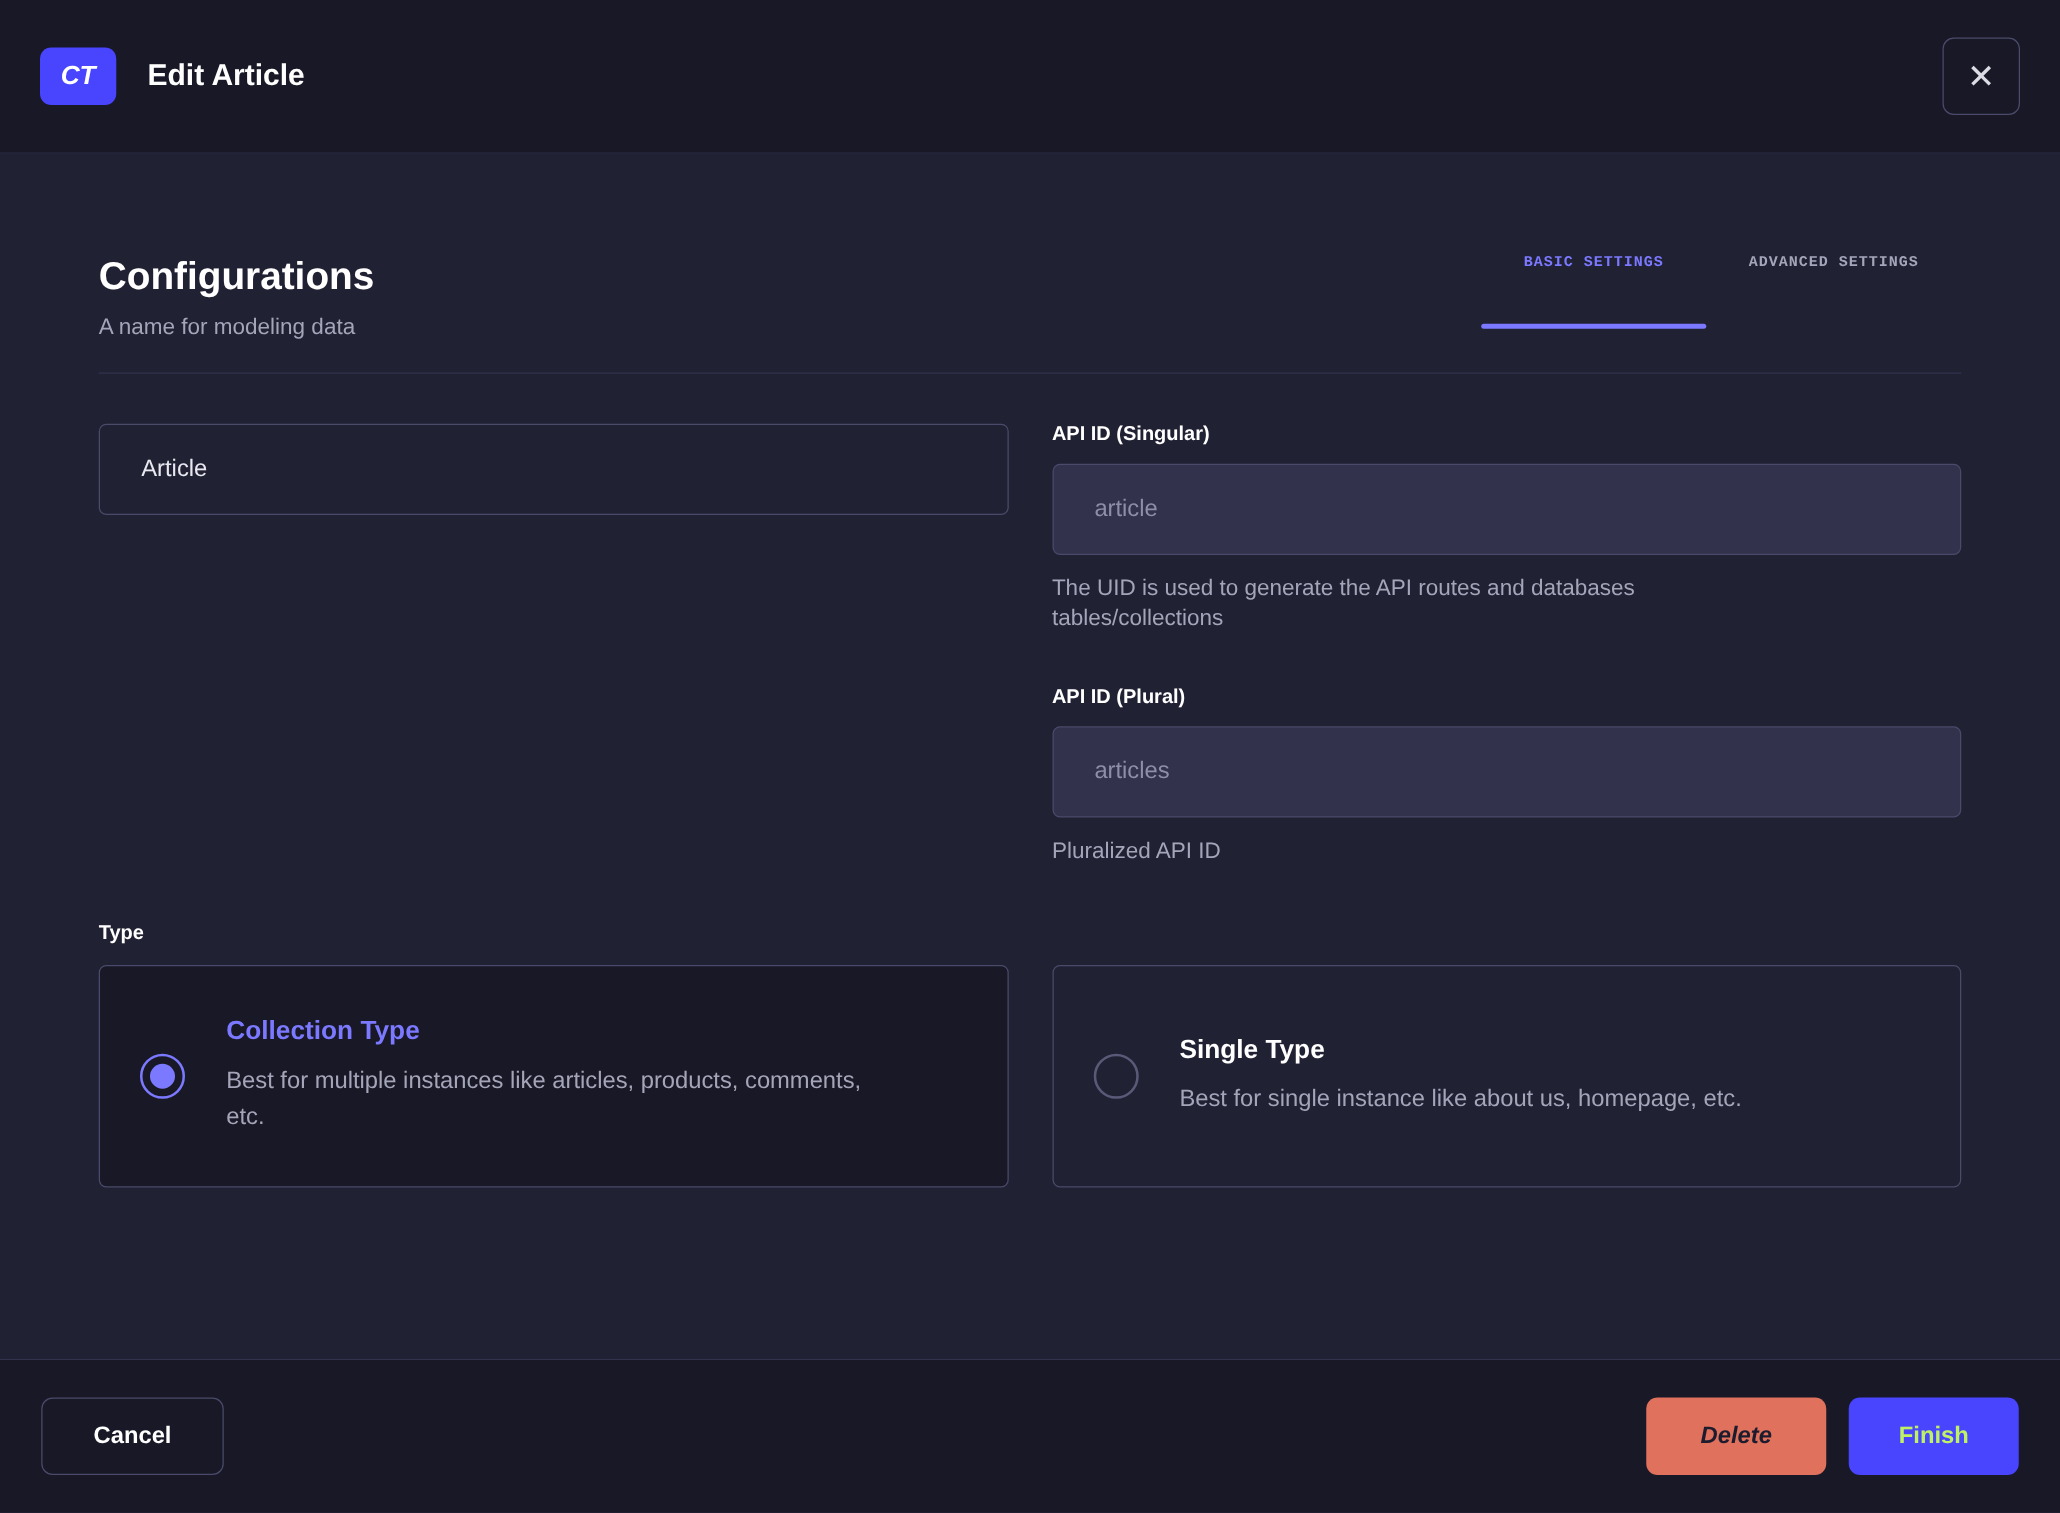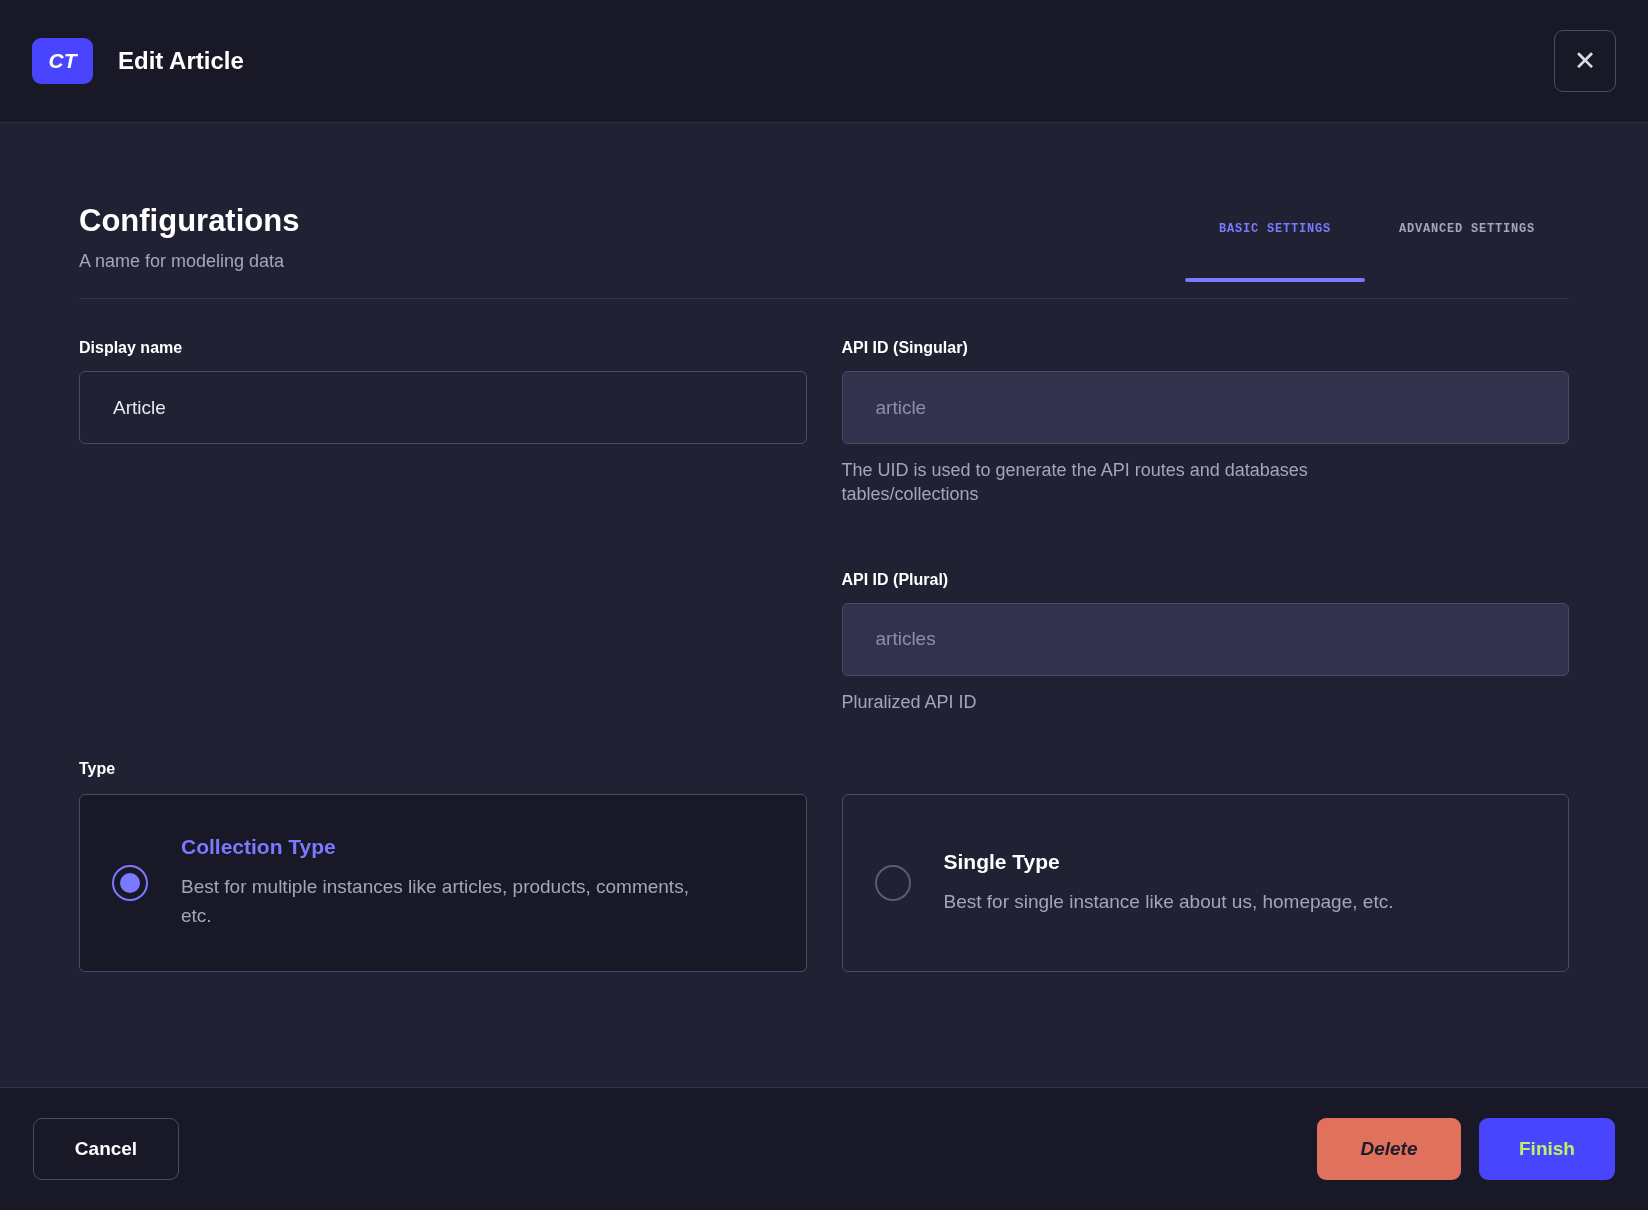--- a/index.html
+++ b/index.html
@@ -43,21 +43,21 @@
     border:1px solid var(--border);background:transparent;
     color:#dcdce4;font-size:27px;line-height:1;cursor:pointer;
     display:flex;align-items:center;justify-content:center;
     font-family:"Liberation Sans", sans-serif;
   }
 
   
   .main{flex:1;background:var(--bg-body);padding:80px 79px 0;}
 
   .top-row{
-    display:flex;justify-content:space-between;align-items:center;
+    display:flex;justify-content:space-between;align-items:flex-start;
     border-bottom:1px solid var(--divider);
     gap:32px;
   }
   .page-title{font-size:31px;font-weight:700;color:var(--text);margin-bottom:12px;}
   .page-subtitle{font-size:18px;color:var(--text-secondary);margin-bottom:26px;}
   .tabs{display:flex;align-items:flex-end;}
   .tab{
     position:relative;padding:0 34px 44px;background:none;border:none;cursor:pointer;
     font-family:Liberation Mono, monospace;
     font-size:12px;font-weight:700;letter-spacing:0.8px;color:var(--text-secondary);
@@ -68,21 +68,21 @@
     background:var(--primary-light);border-radius:2px;
   }
 
   
   .form-grid{
     display:grid;grid-template-columns:1fr 1fr;column-gap:35px;
     margin-top:40px;
   }
   .field-display{grid-column:1;grid-row:1;}
   .field-singular{grid-column:2;grid-row:1;}
-  .field-plural{grid-column:2;grid-row:2;margin-top:64px;}
+  .field-plural{grid-column:2;grid-row:2;margin-top:42px;}
   .field-label{display:block;font-size:16px;font-weight:700;color:var(--text);margin-bottom:14px;}
   .text-input{
     width:100%;height:73px;border-radius:6px;border:1px solid var(--border);
     background:transparent;color:#e8e8f0;font-size:19px;padding:0 33px;
     font-family:"Liberation Sans", sans-serif;outline:none;
   }
   .text-input:disabled{
     background:var(--input-disabled-bg);color:var(--text-muted);
     border-color:#4a4a6a;opacity:1;
   }
@@ -160,21 +160,20 @@
       </div>
       <div class="tabs">
         <button class="tab active">BASIC SETTINGS</button>
         <button class="tab">ADVANCED SETTINGS</button>
       </div>
     </div>
 
     <div class="form-grid">
 
       <div class="field-display">
-        <label class="field-label">Display name</label>
         <input class="text-input" type="text" value="Article" style="">
       </div>
 
       <div class="field-singular">
         <label class="field-label">API ID (Singular)</label>
         <input class="text-input" type="text" disabled="" value="article" style="">
         <div class="hint">The UID is used to generate the API routes and databases tables/collections</div>
       </div>
 
       <div class="field-plural">

